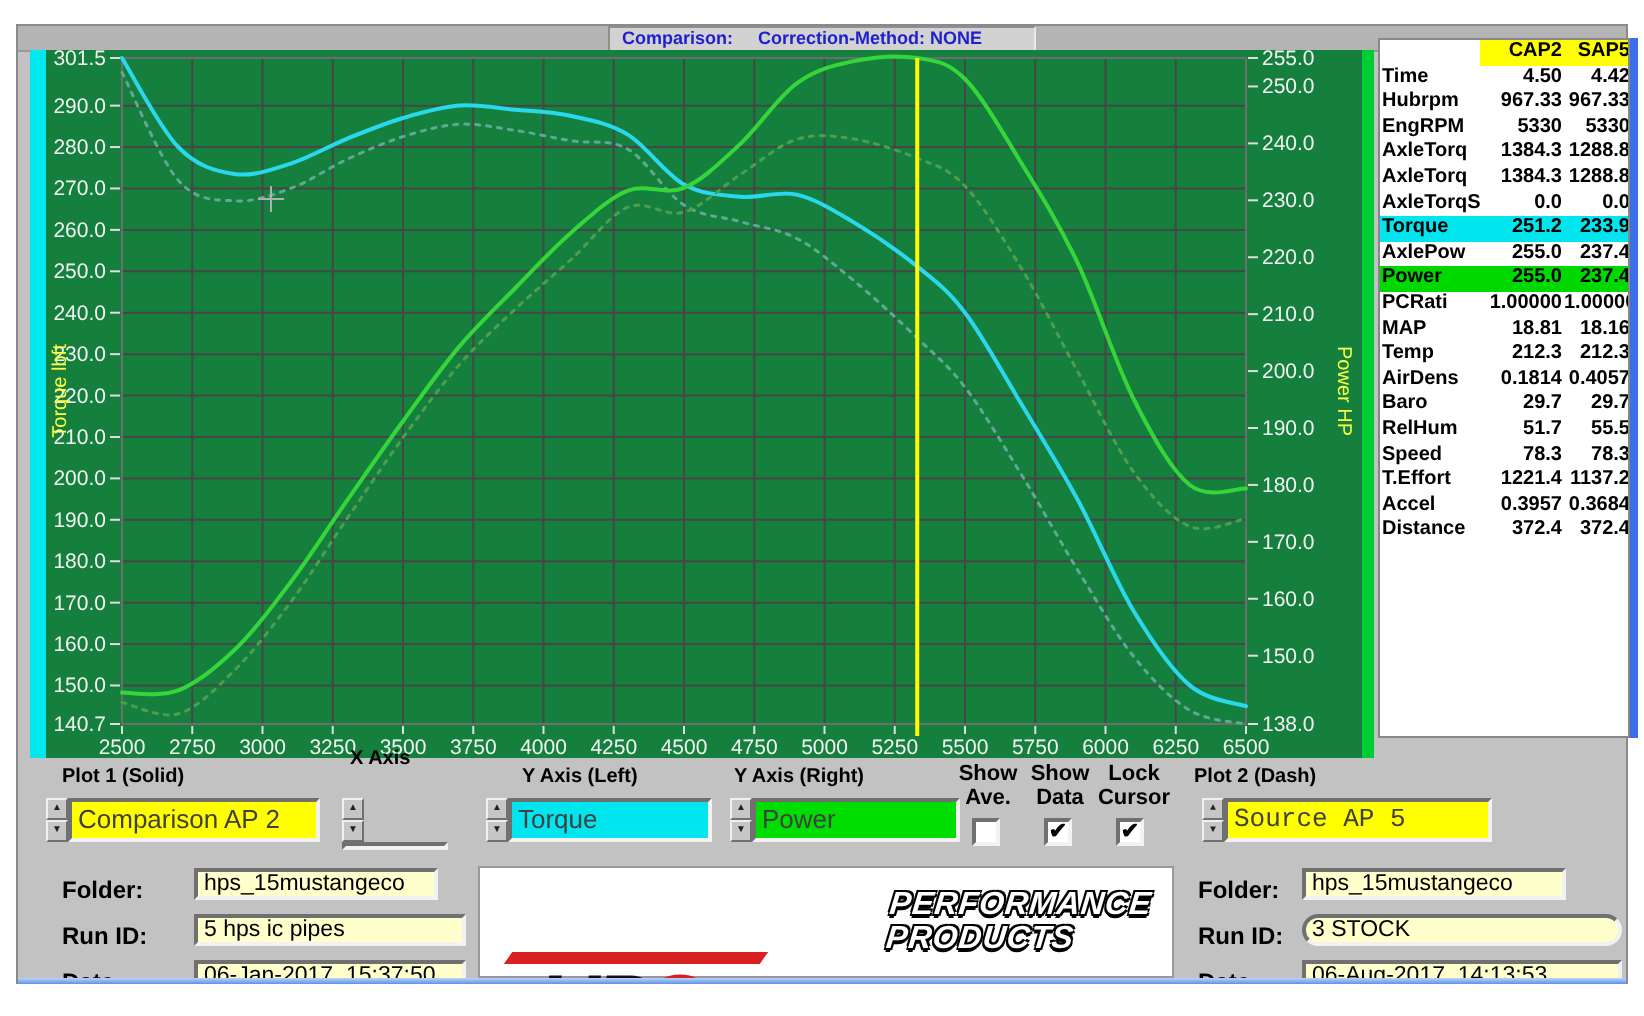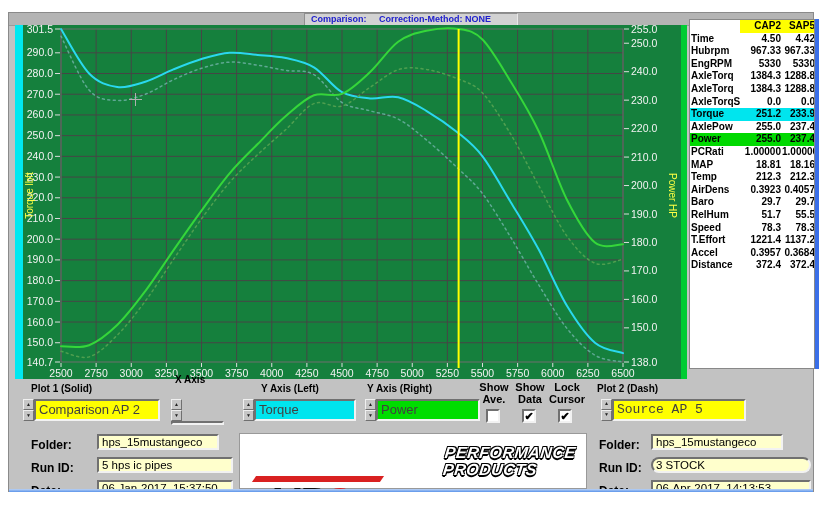--- a/index.html
+++ b/index.html
@@ -285,21 +285,21 @@
             <span class="tval">18.81</span>
             <span class="tval">18.16</span>
           </div>
           <div class="trow">
             <span class="tlabel">Temp</span>
             <span class="tval">212.3</span>
             <span class="tval">212.3</span>
           </div>
           <div class="trow">
             <span class="tlabel">AirDens</span>
-            <span class="tval">0.3923</span>
+            <span class="tval">0.1814</span>
             <span class="tval">0.4057</span>
           </div>
           <div class="trow">
             <span class="tlabel">Baro</span>
             <span class="tval">29.7</span>
             <span class="tval">29.7</span>
           </div>
           <div class="trow">
             <span class="tlabel">RelHum</span>
             <span class="tval">51.7</span>
@@ -402,17 +402,17 @@
         <div>PERFORMANCE</div>
         <div>PRODUCTS</div>
       </div>
     </div>
 
     <div class="info-label" style="left:590px;top:425px;">Folder:</div>
     <div class="info-field" style="left:642px;top:421px;width:132px;">hps_15mustangeco</div>
     <div class="info-label" style="left:590px;top:448px;">Run ID:</div>
     <div class="info-field" style="left:642px;top:444px;width:160px;border-radius:8px;">3 STOCK</div>
     <div class="info-label" style="left:590px;top:471px;">Date:</div>
-    <div class="info-field" style="left:642px;top:467px;width:160px;">06-Apr-2017  14:13:53</div>
+    <div class="info-field" style="left:642px;top:467px;width:160px;">06-Aug-2017  14:13:53</div>
 
     <div class="bottom-band"></div>
   </div>
 </div>
 
 </body></html>

